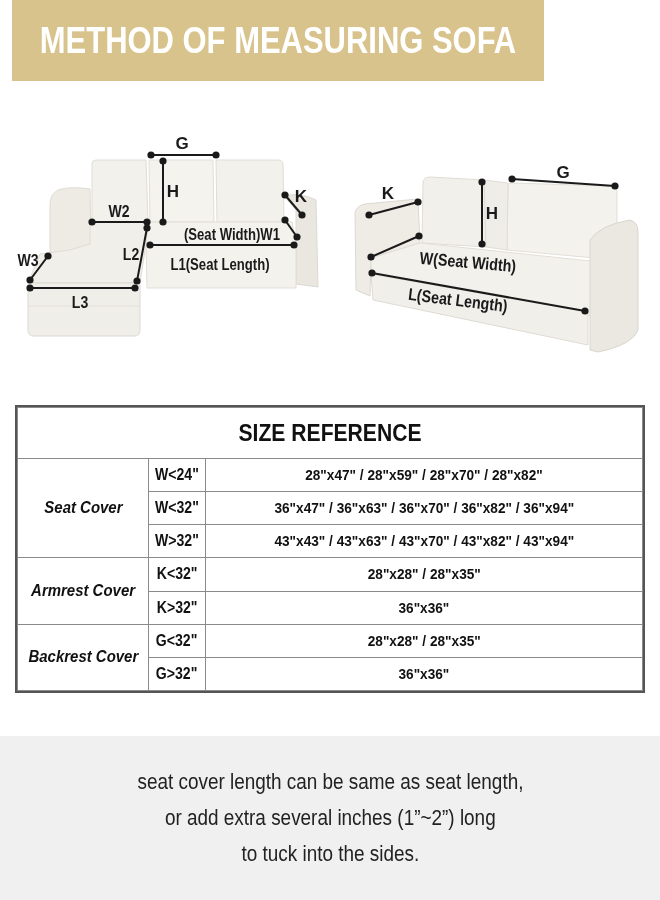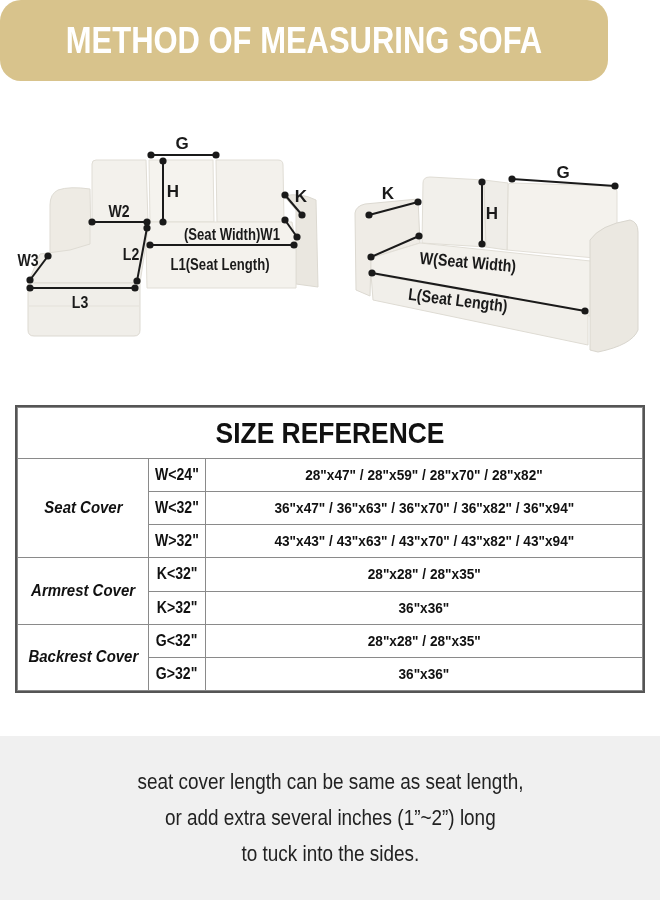--- a/index.html
+++ b/index.html
@@ -1,33 +1,33 @@
 <!DOCTYPE html>
 <html><head>
 <meta charset="utf-8">
 <style>
   html, body { margin: 0; padding: 0; }
   body { width: 660px; height: 900px; background: #ffffff; position: relative; overflow: hidden;
          font-family: "Liberation Sans", "DejaVu Sans", sans-serif; }
-  .header { position: absolute; left: 0; top: 0; width: 608px; height: 81px; background: #d8c38c;
-            display: flex; align-items: center; justify-content: center; border-radius: 21px; }
+  .header { position: absolute; left: 12px; top: 0; width: 532px; height: 81px; background: #d8c38c;
+            display: flex; align-items: center; justify-content: center; }
   .header-title { color: #ffffff; font-weight: bold; font-size: 36px; letter-spacing: 0px;
                   transform: scaleX(0.86); white-space: nowrap; }
   .diagram { position: absolute; left: 0; top: 81px; width: 660px; height: 310px; }
   .diagram svg { position: absolute; left: 0; top: 0; }
   .lbl { font-family: "Liberation Sans", sans-serif; font-weight: bold; fill: #1a1a1a; }
   .table-wrap { position: absolute; left: 15px; top: 405px; width: 630px; height: 288px;
                 border: 2px solid #555; box-sizing: border-box; }
   table { border-collapse: collapse; width: 100%; height: 100%; table-layout: fixed; }
   td { border: 1px solid #8a8a8a; text-align: center; color: #111; font-weight: bold;
        font-size: 16px; padding: 0; }
   td.cat { font-size: 17px; font-style: italic; }
   td.cond { font-size: 16px; }
   td.val { font-size: 15.5px; }
-  .title-cell { font-size: 30px; height: 50px; letter-spacing: 0; }
+  .title-cell { font-size: 24px; height: 50px; letter-spacing: 0; }
   .title-cell span { display: inline-block; transform: scaleX(0.88); }
   .narrow { display: inline-block; transform: scaleX(0.88); white-space: nowrap; }
   .note { position: absolute; left: 0; top: 736px; width: 660px; height: 164px; background: #f0f0f0;
           display: flex; flex-direction: column; align-items: center; justify-content: center; }
   .note-line { color: #222; font-size: 22px; line-height: 36px; transform: scaleX(0.86); white-space: nowrap; }
 </style>
 </head>
 <body>
 
 <div class="header">

